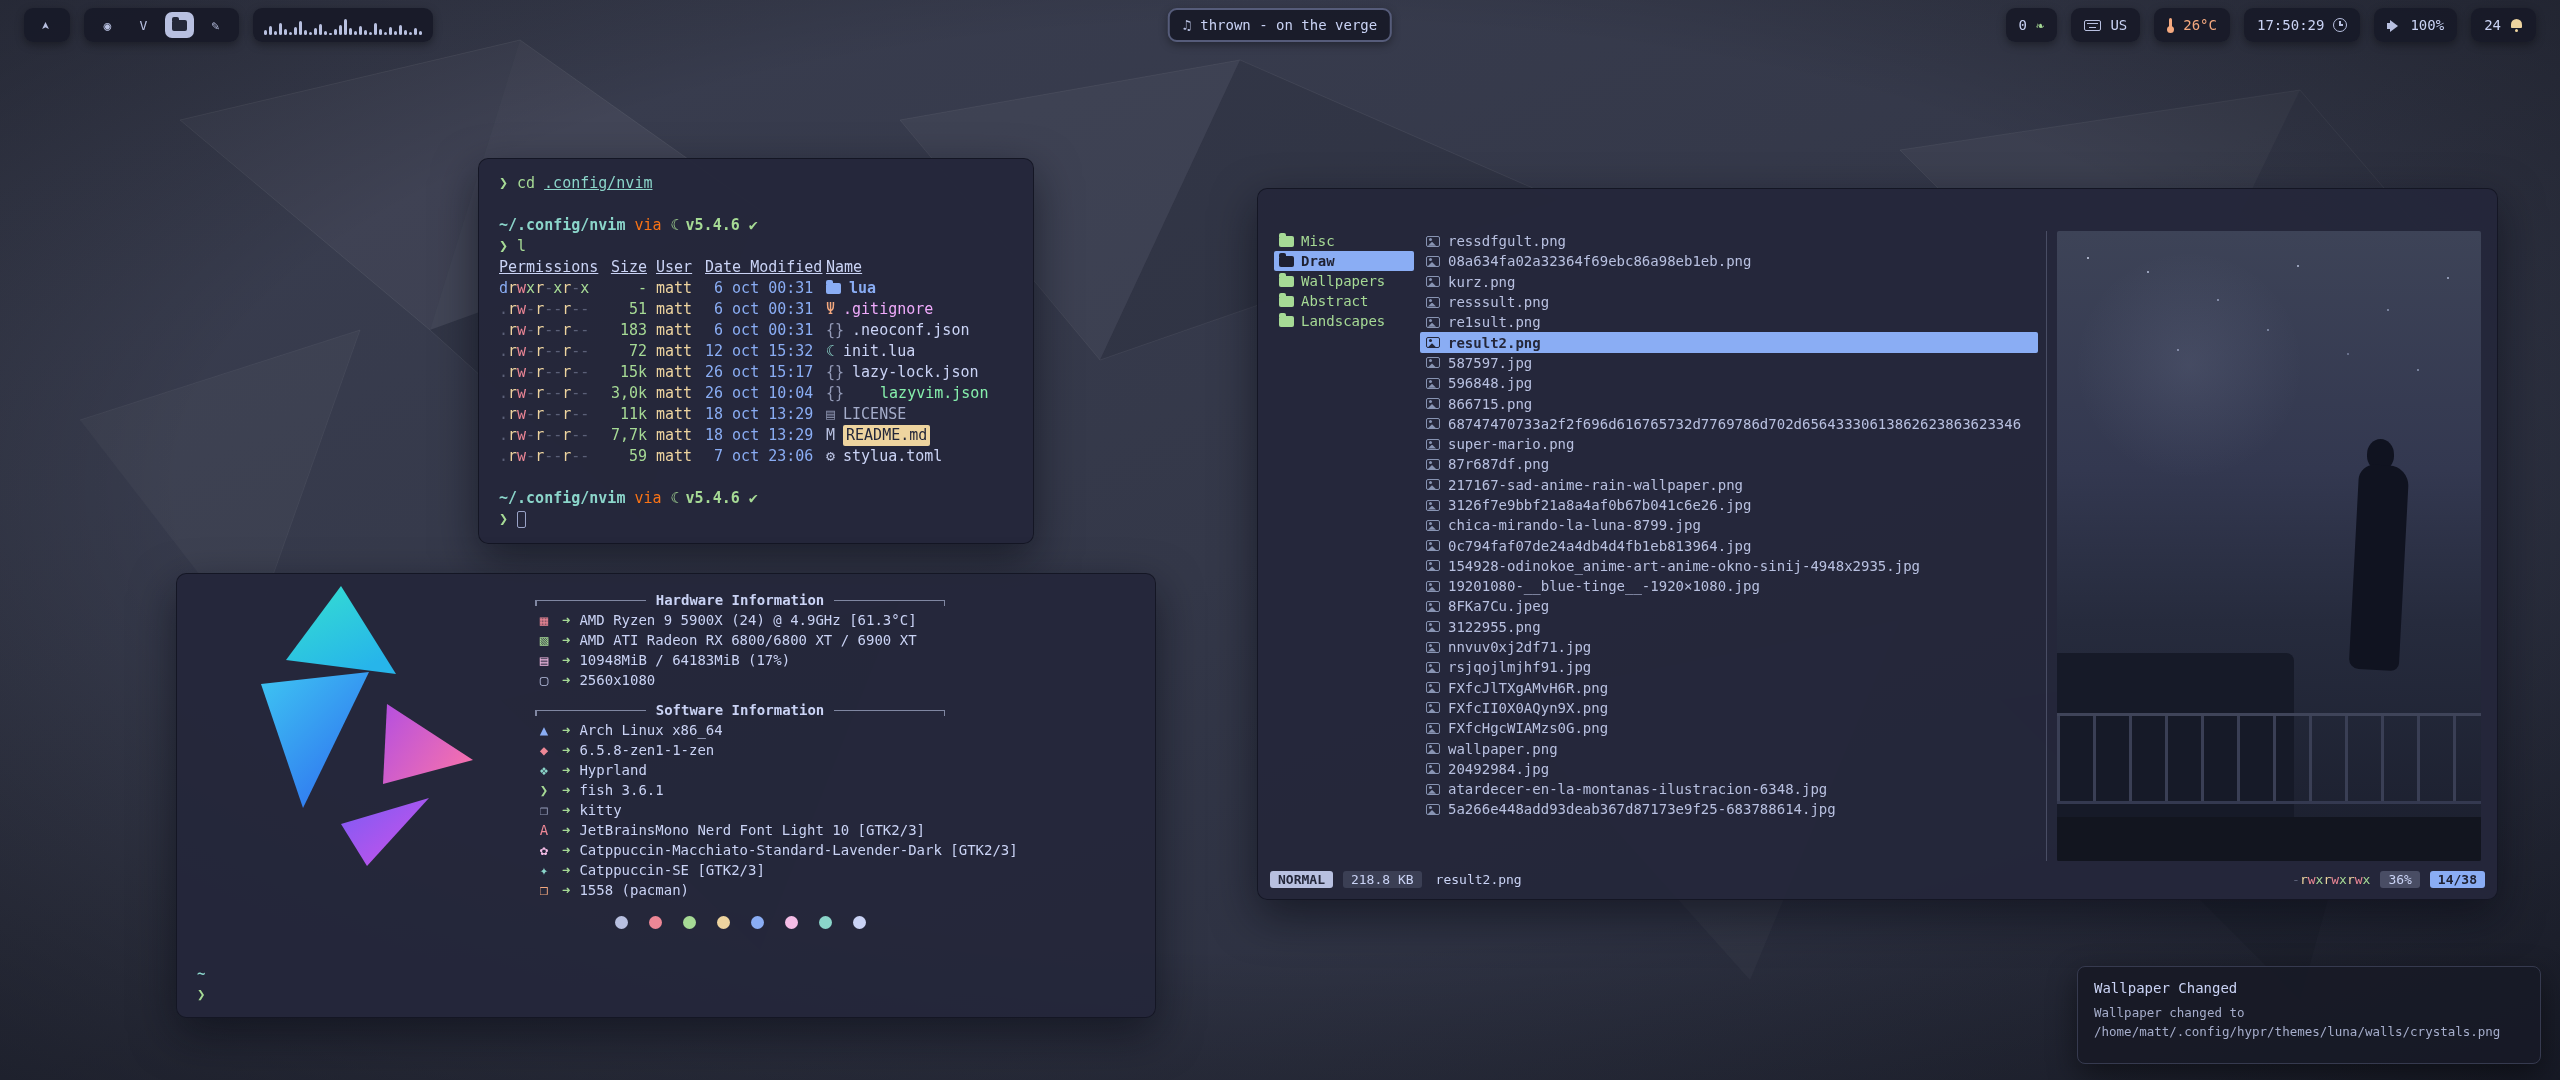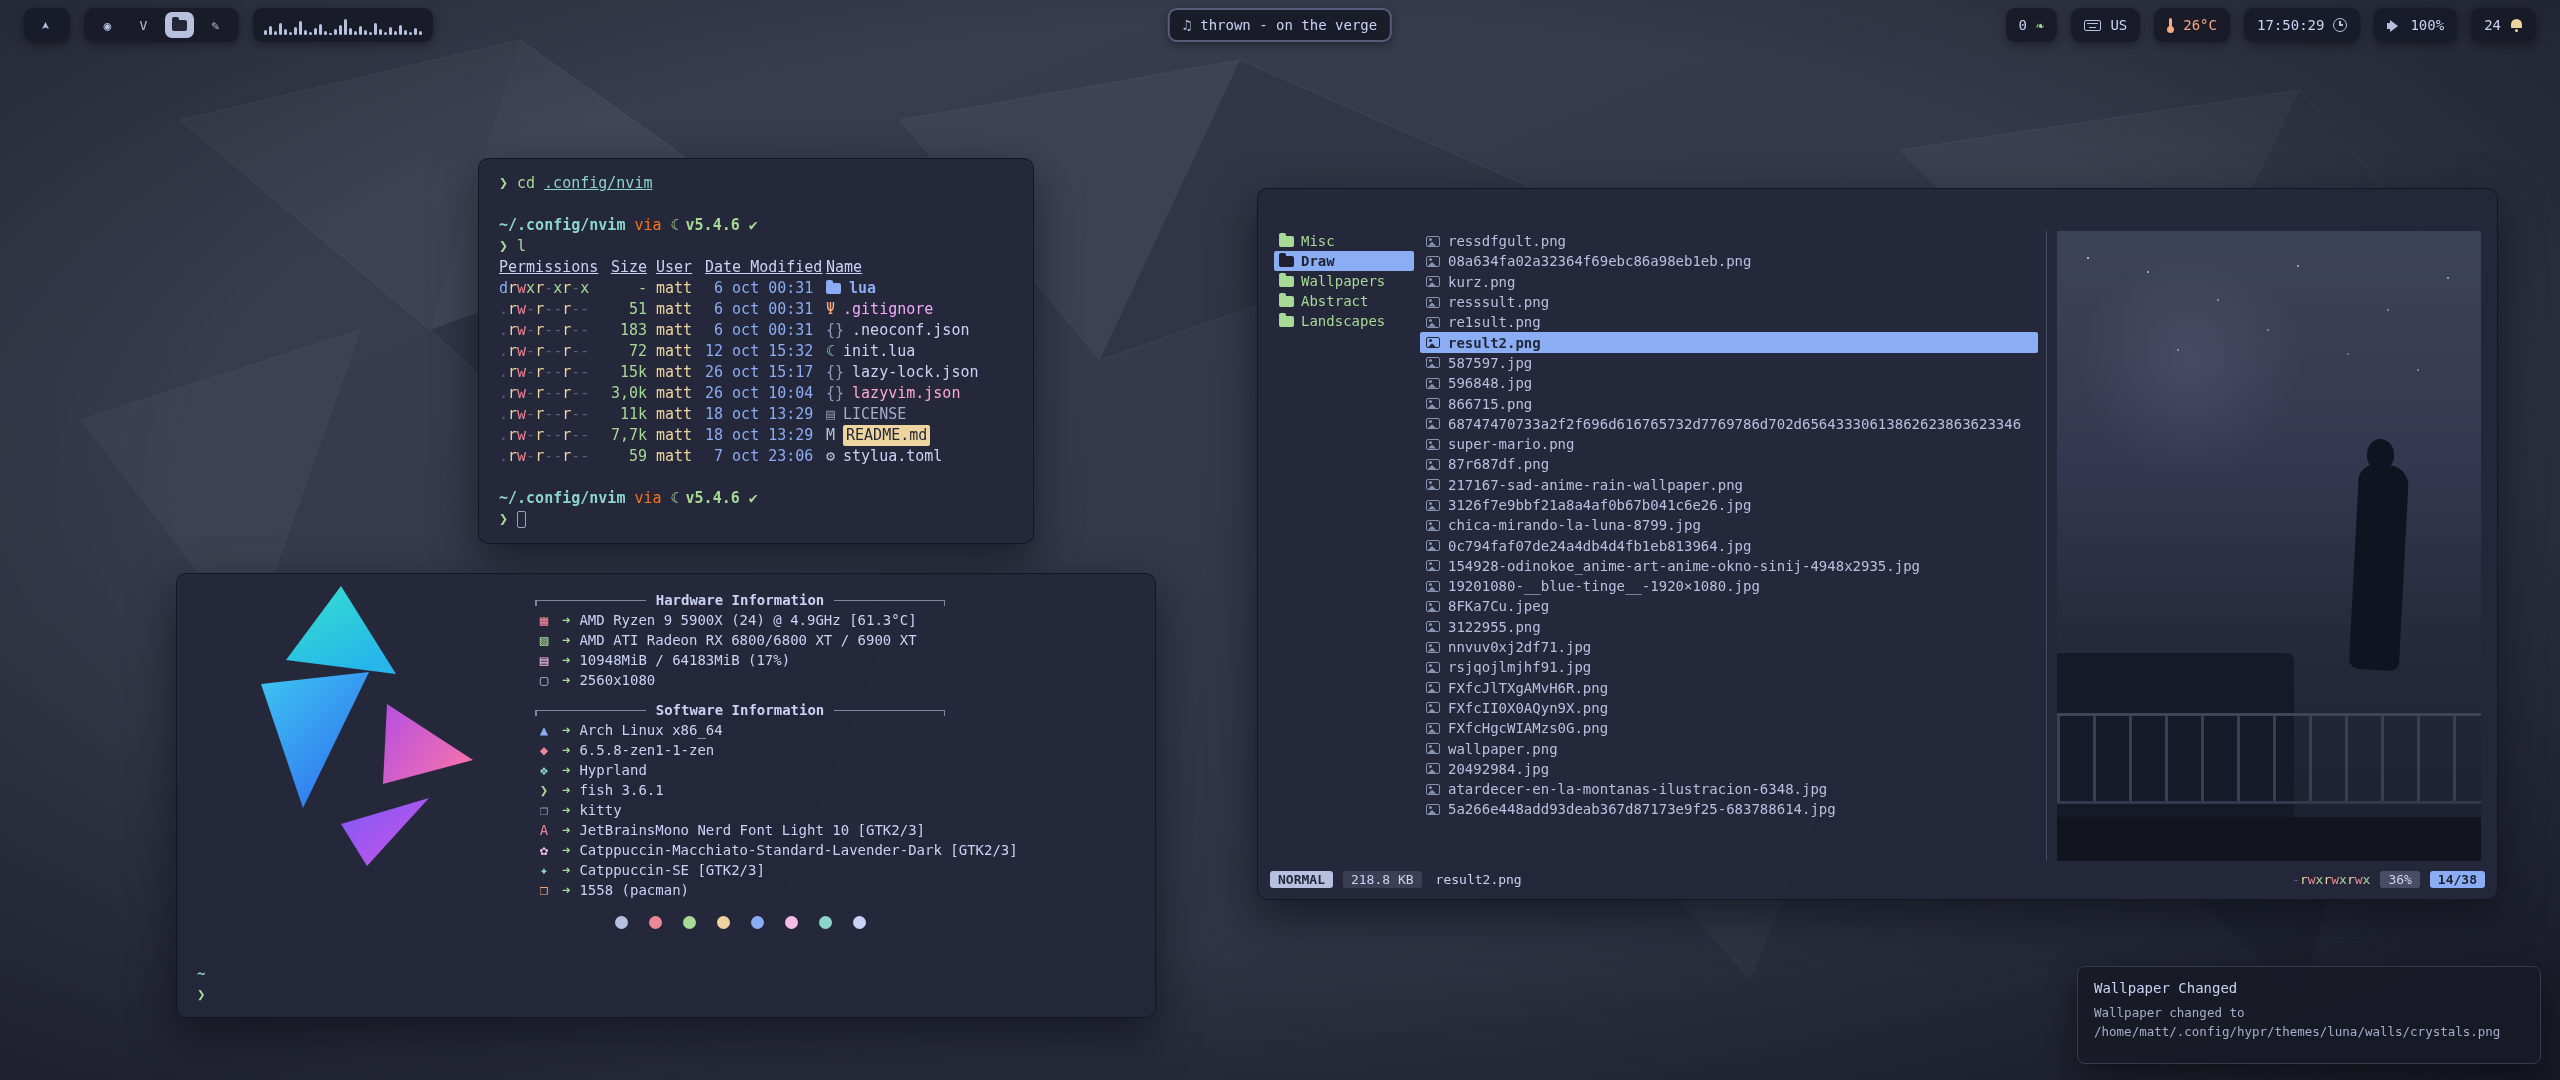--- a/index.html
+++ b/index.html
@@ -344,21 +344,21 @@
           <span style="color: rgb(202, 211, 245);">lazy-lock.json</span>
         </span>
       </div>
       <div class="t-row">
         <span class="colp"><span style="color: rgb(91, 96, 120);">.</span><span style="color: rgb(238, 212, 159);">r</span><span style="color: rgb(237, 135, 150);">w</span><span style="color: rgb(91, 96, 120);">-</span><span style="color: rgb(238, 212, 159);">r</span><span style="color: rgb(91, 96, 120);">-</span><span style="color: rgb(91, 96, 120);">-</span><span style="color: rgb(238, 212, 159);">r</span><span style="color: rgb(91, 96, 120);">-</span><span style="color: rgb(91, 96, 120);">-</span></span>
         <span class="cols">3,0k</span>
         <span class="colu">matt</span>
         <span class="cold">26 oct 10:04</span>
         <span class="coln">
           <span class="glyph" style="color: rgb(147, 154, 183);">{}</span>
-          <span style="color: #f9a8d4;">lazyvim.json</span>
+          <span style="color: #86efac; margin-left: 28px;">lazyvim.json</span>
         </span>
       </div>
       <div class="t-row">
         <span class="colp"><span style="color: rgb(91, 96, 120);">.</span><span style="color: rgb(238, 212, 159);">r</span><span style="color: rgb(237, 135, 150);">w</span><span style="color: rgb(91, 96, 120);">-</span><span style="color: rgb(238, 212, 159);">r</span><span style="color: rgb(91, 96, 120);">-</span><span style="color: rgb(91, 96, 120);">-</span><span style="color: rgb(238, 212, 159);">r</span><span style="color: rgb(91, 96, 120);">-</span><span style="color: rgb(91, 96, 120);">-</span></span>
         <span class="cols">11k</span>
         <span class="colu">matt</span>
         <span class="cold">18 oct 13:29</span>
         <span class="coln">
           <span class="glyph" style="color: rgb(128, 135, 162);">▤</span>
           <span style="color: rgb(165, 173, 203);">LICENSE</span>

